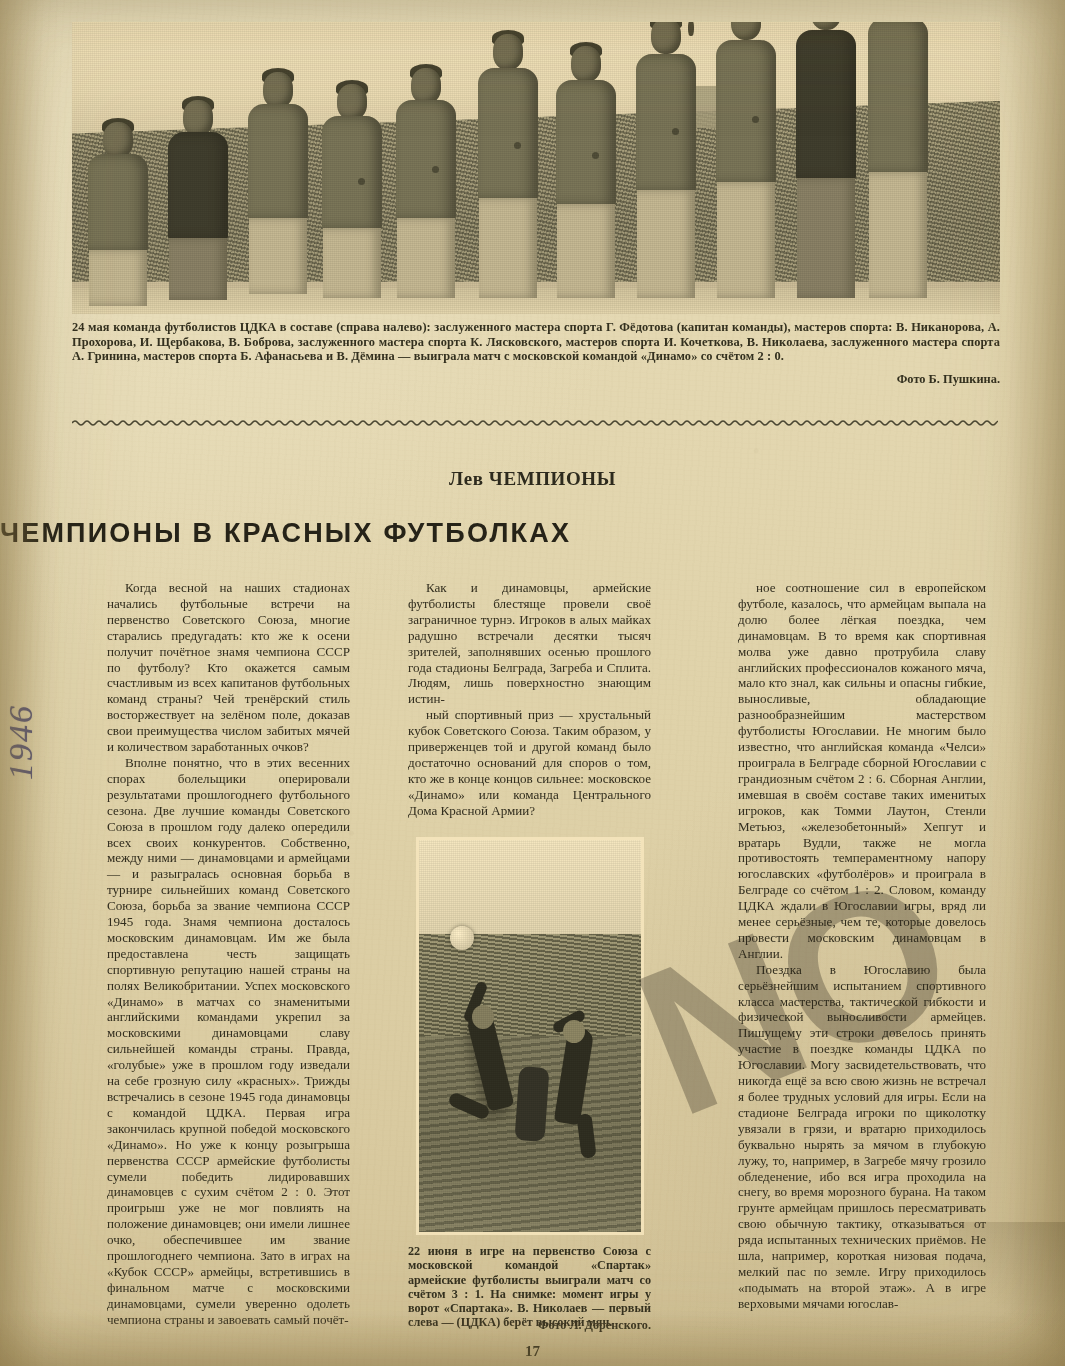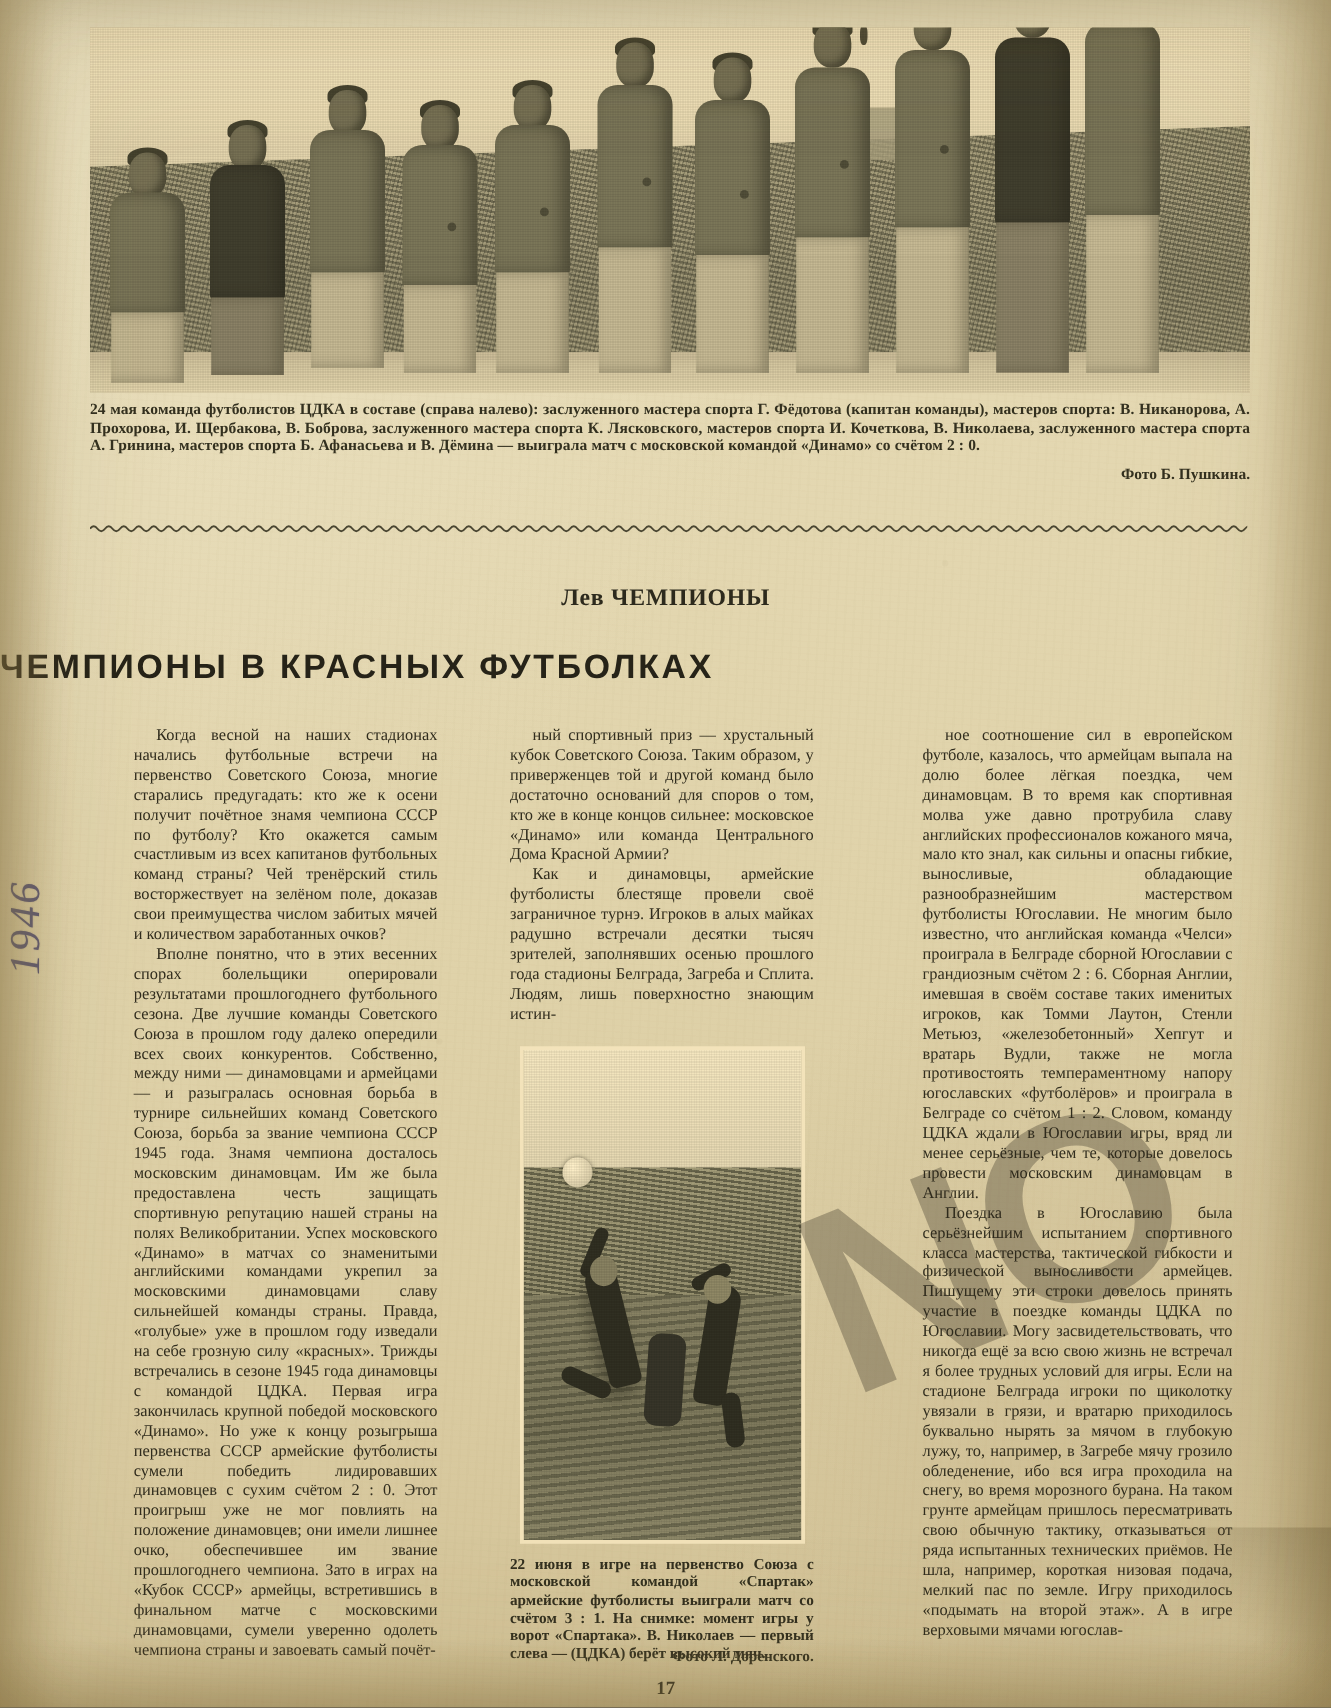--- a/index.html
+++ b/index.html
@@ -459,22 +459,22 @@
 
   <div class="byline">Лев ЧЕМПИОНЫ</div>
   <h1 class="headline">ЧЕМПИОНЫ В КРАСНЫХ ФУТБОЛКАХ</h1>
 
   <div class="col col-1">
     <p>Когда весной на наших стадионах начались футбольные встречи на первенство Советского Союза, многие старались предугадать: кто же к осени получит почётное знамя чемпиона СССР по футболу? Кто окажется самым счастливым из всех капитанов футбольных команд страны? Чей тренёрский стиль восторжествует на зелёном поле, доказав свои преимущества числом забитых мячей и количеством заработанных очков?</p>
     <p>Вполне понятно, что в этих весенних спорах болельщики оперировали результатами прошлогоднего футбольного сезона. Две лучшие команды Советского Союза в прошлом году далеко опередили всех своих конкурентов. Собственно, между ними — динамовцами и армейцами — и разыгралась основная борьба в турнире сильнейших команд Советского Союза, борьба за звание чемпиона СССР 1945 года. Знамя чемпиона досталось московским динамовцам. Им же была предоставлена честь защищать спортивную репутацию нашей страны на полях Великобритании. Успех московского «Динамо» в матчах со знаменитыми английскими командами укрепил за московскими динамовцами славу сильнейшей команды страны. Правда, «голубые» уже в прошлом году изведали на себе грозную силу «красных». Трижды встречались в сезоне 1945 года динамовцы с командой ЦДКА. Первая игра закончилась крупной победой московского «Динамо». Но уже к концу розыгрыша первенства СССР армейские футболисты сумели победить лидировавших динамовцев с сухим счётом 2 : 0. Этот проигрыш уже не мог повлиять на положение динамовцев; они имели лишнее очко, обеспечившее им звание прошлогоднего чемпиона. Зато в играх на «Кубок СССР» армейцы, встретившись в финальном матче с московскими динамовцами, сумели уверенно одолеть чемпиона страны и завоевать самый почёт-</p>
   </div>
 
   <div class="col col-2 col-2-top" style="height:245px;overflow:hidden;">
+    <p>Как и динамовцы, армейские футболисты блестяще провели своё заграничное турнэ. Игроков в алых майках радушно встречали десятки тысяч зрителей, заполнявших осенью прошлого года стадионы Белграда, Загреба и Сплита. Людям, лишь поверхностно знающим истин-</p>
     <p>ный спортивный приз — хрустальный кубок Советского Союза. Таким образом, у приверженцев той и другой команд было достаточно оснований для споров о том, кто же в конце концов сильнее: московское «Динамо» или команда Центрального Дома Красной Армии?</p>
-    <p>Как и динамовцы, армейские футболисты блестяще провели своё заграничное турнэ. Игроков в алых майках радушно встречали десятки тысяч зрителей, заполнявших осенью прошлого года стадионы Белграда, Загреба и Сплита. Людям, лишь поверхностно знающим истин-</p>
   </div>
 
   <div class="photo-mid">
     <div class="m-sky"></div>
     <div class="m-crowd"></div>
     <div class="m-pitch"></div>
     <div class="m-ball"></div>
     <div class="k-arm"></div>
     <div class="keeper"></div>
     <div class="k-head"></div>

